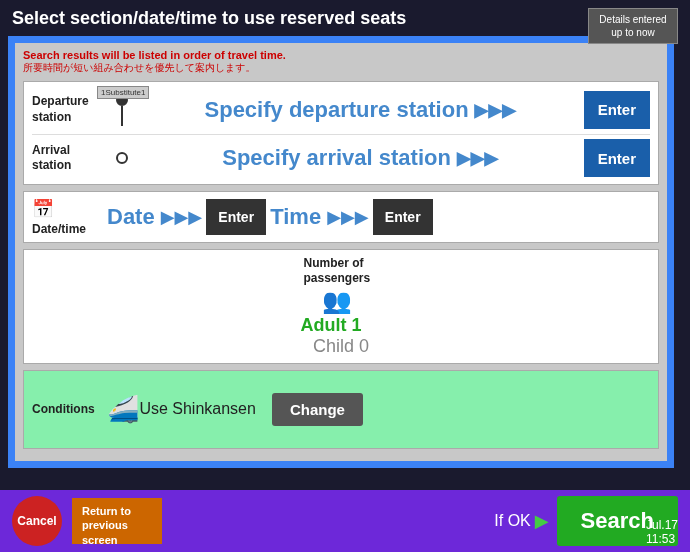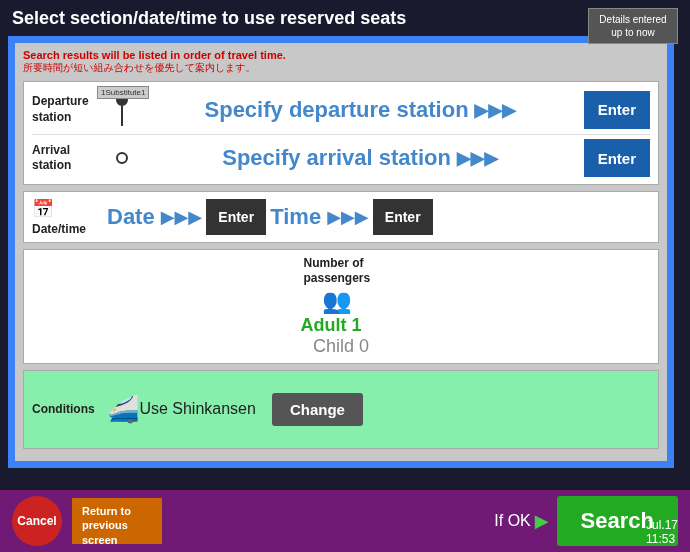--- a/index.html
+++ b/index.html
@@ -269,21 +269,21 @@
       border-radius: 3px;
     }
 
     
     .bottom-bar {
       position: absolute;
       bottom: 0;
       left: 0;
       right: 0;
       height: 62px;
-      background: #701a75;
+      background: #6d28d9;
       display: flex;
       align-items: center;
       padding: 0 12px;
     }
     .cancel-btn {
       background: #cc2222;
       color: white;
       border: none;
       border-radius: 50%;
       width: 50px;

